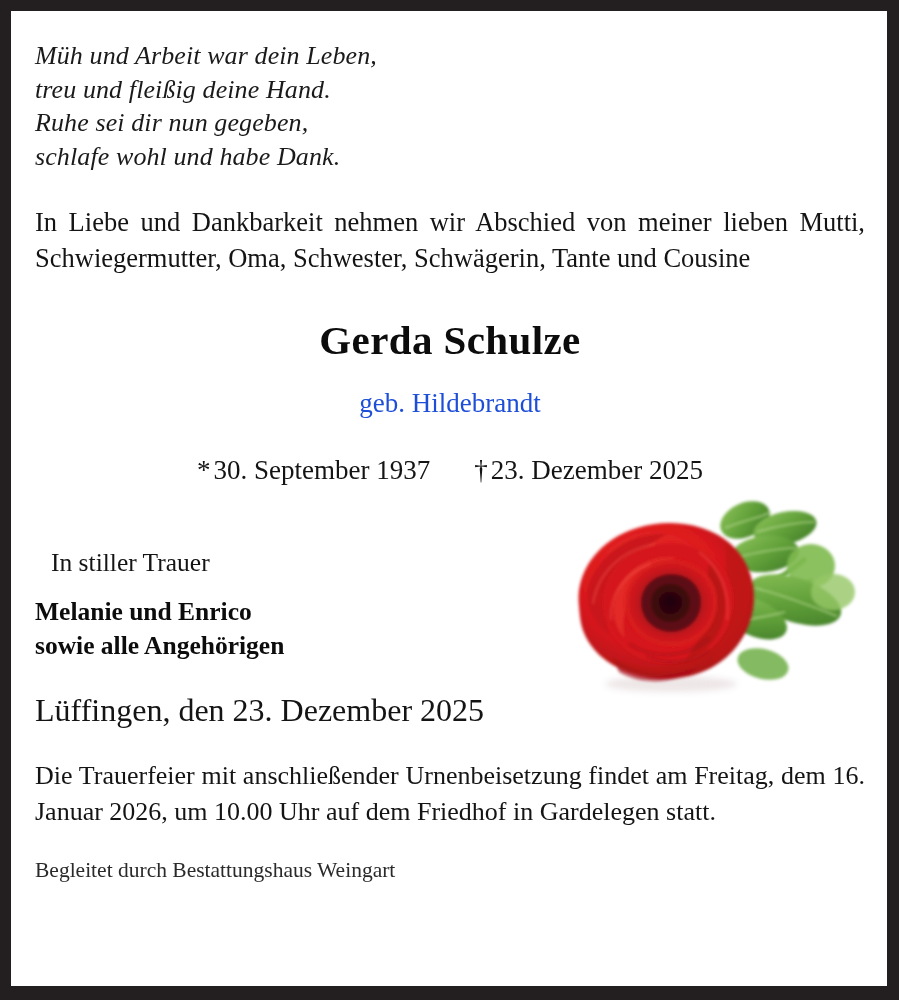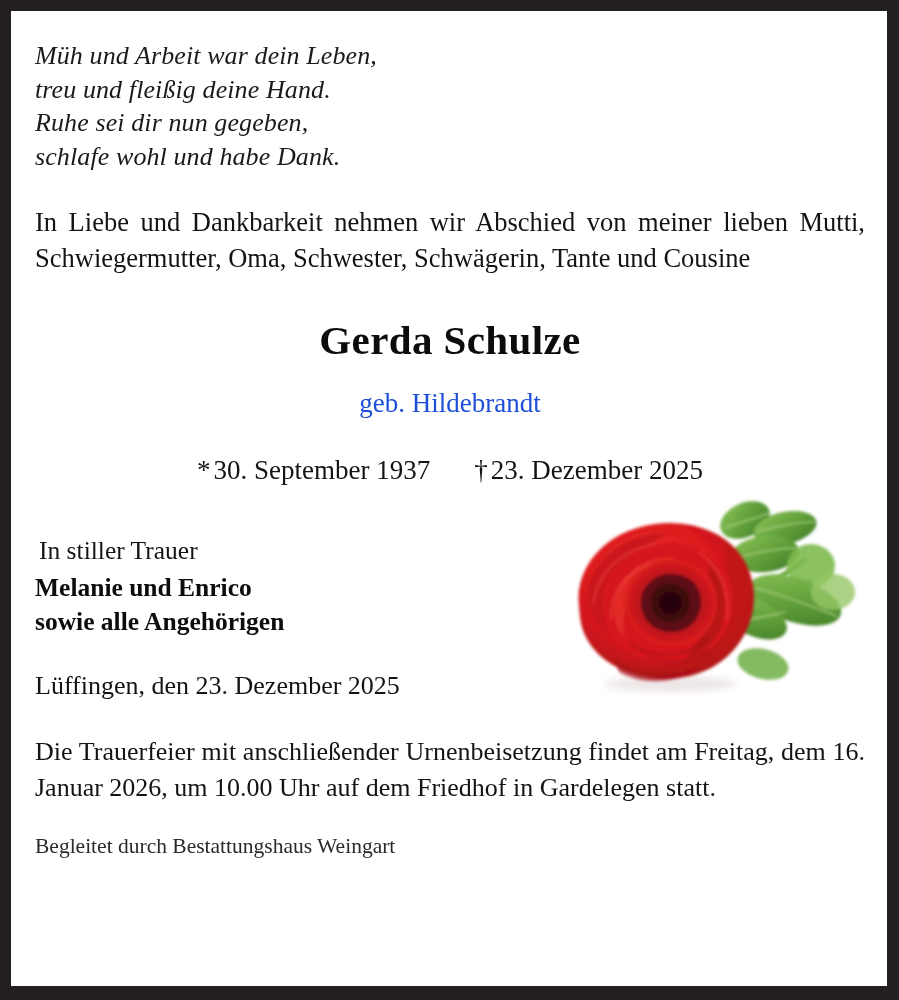--- a/index.html
+++ b/index.html
@@ -101,37 +101,37 @@
     position: relative;
     padding-top: 44px;
   }
 
   .mourners {
     position: relative;
     z-index: 2;
     width: 480px;
   }
   .mourners-heading {
-    margin: 4px;
+    margin: 16px;
     font-size: 25.5px;
     line-height: 33px;
     color: #141414;
   }
   .mourner-line {
     margin: 0;
     font-size: 25.5px;
     font-weight: bold;
     line-height: 33.5px;
     color: #0c0c0c;
   }
 
   .place-date {
     margin: 0;
     padding-top: 32px;
-    font-size: 26px;
+    font-size: 32px;
     line-height: 32px;
     color: #141414;
     position: relative;
     z-index: 2;
   }
 
   .ceremony {
     margin: 0;
     padding-top: 32px;
     font-size: 26px;

